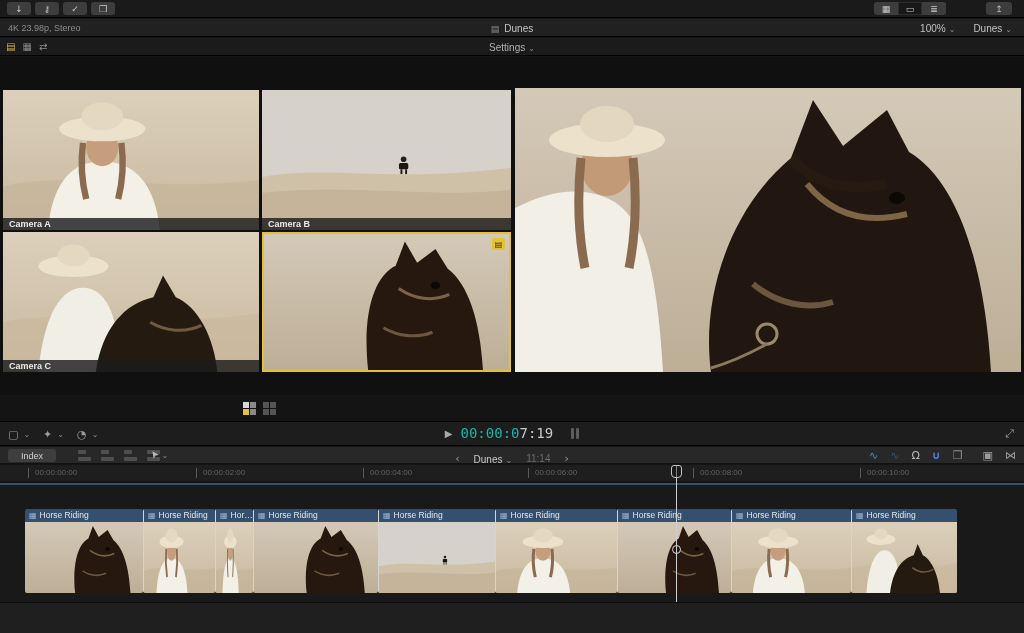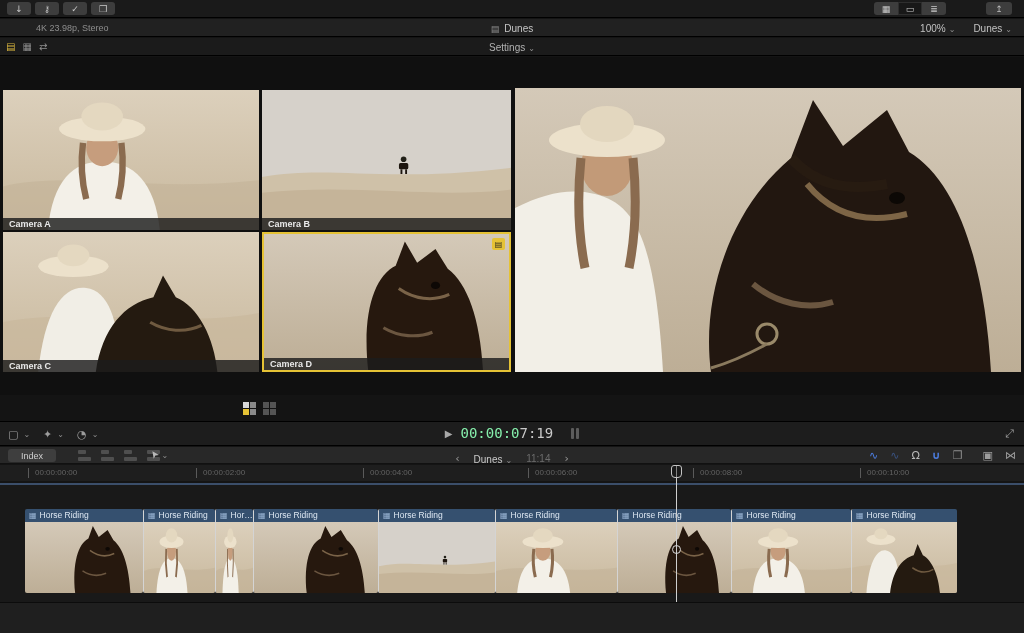--- a/index.html
+++ b/index.html
@@ -14,21 +14,21 @@
   .btn-sm { display:inline-flex; align-items:center; justify-content:center; width:24px; height:13px;
             background:#3d3d3d; border-radius:3px; color:#c9c9c9; font-size:9px; margin-right:4px; }
   .left-btns { position:absolute; left:7px; top:2px; display:flex; }
   .seg { position:absolute; right:78px; top:2px; display:flex; }
   .seg .btn-sm { border-radius:0; margin:0; }
   .seg .btn-sm:first-child { border-radius:3px 0 0 3px; }
   .seg .btn-sm:last-child { border-radius:0 3px 3px 0; }
   .seg .sel { background:#181818; box-shadow:inset 0 0 0 1px #2e2e2e; }
   .share-btn { position:absolute; right:12px; top:2px; width:26px; height:13px; background:#3d3d3d;
                border-radius:3px; color:#bdbdbd; font-size:9px; display:flex; align-items:center; justify-content:center; }
-  .proj-info { position:absolute; left:8px; top:4px; font-size:9px; color:#8d8d8d;margin-left:28px; }
+  .proj-info { position:absolute; left:8px; top:4px; font-size:9px; color:#8d8d8d; }
   .media-title { position:absolute; left:0; right:0; top:4px; text-align:center; font-size:10px; color:#c6c6c6; }
   .media-title .film-ic { color:#8f8f8f; font-size:9px; margin-right:5px; }
   .right-ctls { position:absolute; right:12px; top:4px; display:flex; gap:18px; font-size:10px; color:#c2c2c2; }
   .chev { font-size:8px; color:#8f8f8f; margin-left:3px; }
   .bar3-icons { position:absolute; left:6px; top:3px; display:flex; gap:7px; font-size:10px; }
   .settings { position:absolute; left:0; right:0; top:4px; text-align:center; font-size:10px; color:#b2b2b2; }
 
   
   .viewer { position:absolute; top:57px; left:0; width:1024px; height:338px; background:#101010; }
   .tile { position:absolute; overflow:hidden; background:#4c1d95; }
@@ -46,21 +46,21 @@
   .quad span { display:block; }
 
   
   .transport-row { position:absolute; top:421px; left:0; width:1024px; height:25px; background:#1d1d1d;
                    border-top:1px solid #000; border-bottom:1px solid #000; }
   .tools-left { position:absolute; left:8px; top:6px; display:flex; gap:13px; color:#9c9c9c; font-size:11px; }
   .tool { display:flex; align-items:center; gap:2px; }
   .tc-center { position:absolute; left:0; right:0; top:3px; display:flex; align-items:center; justify-content:center; gap:8px; }
   .play-glyph { color:#a8a8a8; font-size:10px; }
   .timecode { font-family:"DejaVu Sans Mono",monospace; font-size:14px; }
-  .tc-dim { color:#86efac; }
+  .tc-dim { color:#14b8a6; }
   .tc-lit { color:#c9c9c9; }
   .meters { display:flex; gap:2px; margin-left:10px; }
   .meters i { width:3px; height:11px; background:#5c5c5c; border-radius:1px; }
   .expand-ic { position:absolute; right:10px; top:5px; color:#9c9c9c; font-size:11px; }
 
   
   .tl-toolbar { position:absolute; top:447px; left:0; width:1024px; height:17px; background:#282828; border-bottom:1px solid #111; }
   .index-btn { position:absolute; left:8px; top:2px; width:48px; height:13px; background:#3e3e3e; border-radius:3px;
                color:#cfcfcf; font-size:9px; display:flex; align-items:center; justify-content:center;text-align:center; }
   .edit-group { position:absolute; left:78px; top:3px; display:flex; gap:10px; }
@@ -227,21 +227,20 @@
       <div class="cam-label">Camera B</div>
     </div>
 
     <div class="tile tile-d" style="left:262px; top:175px; width:249px; height:140px;">
       <svg preserveAspectRatio="none">
           <use href="#sym-horse"></use>
         </svg>
       <span class="angle-badge ic">
           <span>▤</span>
         </span>
-      <div class="cam-label">Camera D</div>
     </div>
 
     <div class="mainview" style="left:515px; top:31px; width:506px; height:284px;">
       <svg viewBox="0 0 506 284" preserveAspectRatio="none">
         <rect width="506" height="284" fill="url(#g-sky)"></rect>
 
         <path d="M0,284 L0,120 C30,105 55,100 80,106 C120,116 140,150 148,284 Z" fill="#f2efe7"></path>
         <ellipse cx="92" cy="78" rx="26" ry="30" fill="#c29a78"></ellipse>
         <ellipse cx="92" cy="52" rx="58" ry="17" fill="#ece1cb"></ellipse>
         <ellipse cx="92" cy="36" rx="27" ry="18" fill="#e3d7bf"></ellipse>

